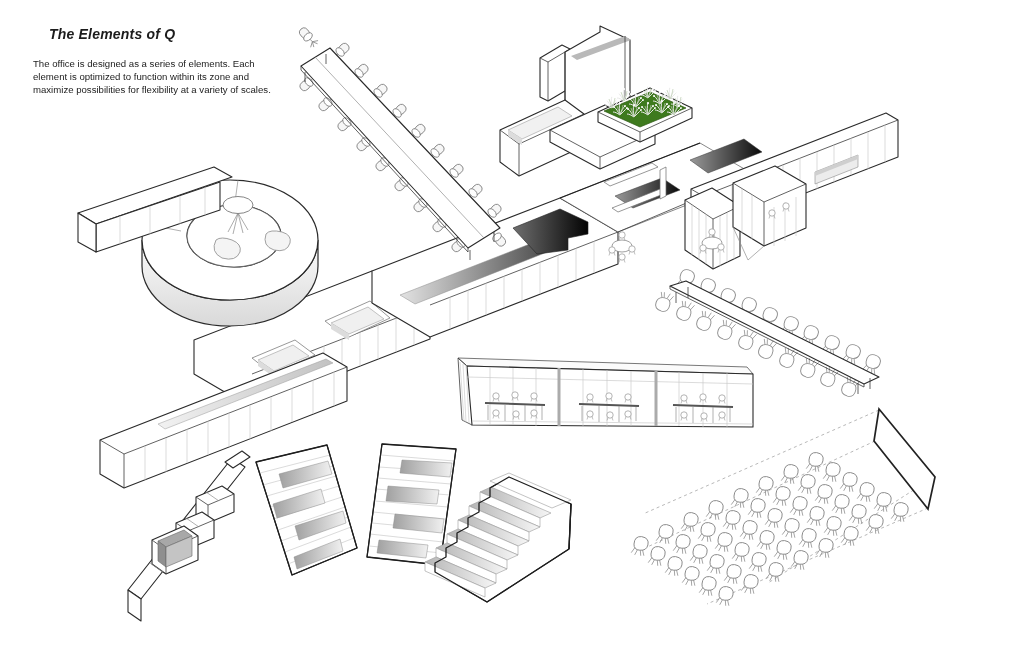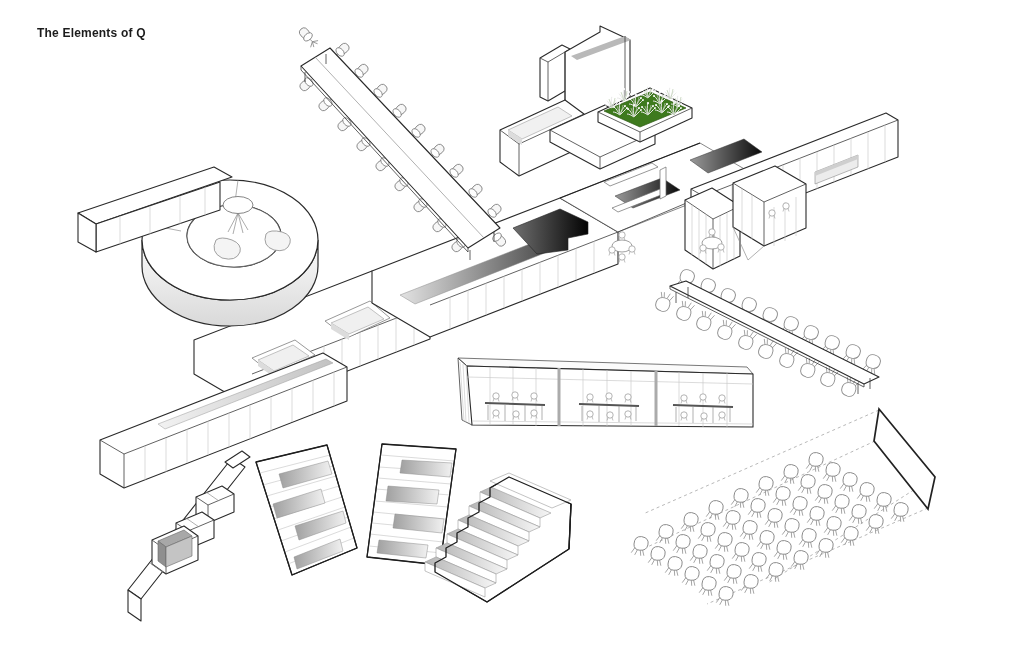--- a/index.html
+++ b/index.html
@@ -1,35 +1,36 @@
 <!DOCTYPE html>
 <html><head>
 <meta charset="utf-8">
 <style>
   html,body{margin:0;padding:0;background:#ffffff;}
   .stage{position:relative;width:1024px;height:663px;background:#fff;overflow:hidden;
          font-family:"Liberation Sans", sans-serif;}
   .intro{position:absolute;left:33px;top:26px;width:250px;color:#1c1c1c;}
-  .intro h1{font-size:12px;font-weight:bold;letter-spacing:.2px;margin:0 0 16px 4px;}
+  .intro h1{font-size:14px;font-weight:bold;letter-spacing:.2px;margin:0 0 16px 16px;font-style:italic;}
   .intro p{font-size:9.6px;line-height:1.34;margin:0 0 12px 0;color:#222;}
   .ln{stroke:#1e1e1e;stroke-width:1.3;fill:none;stroke-linejoin:round;}
   .ln2{stroke:#3a3a3a;stroke-width:.8;fill:none;}
   .th{stroke:#c7c7c7;stroke-width:.65;fill:none;}
   .md{stroke:#8f8f8f;stroke-width:.7;fill:none;}
   .wf{fill:#fff;stroke:#2a2a2a;stroke-width:1.1;stroke-linejoin:round;}
   .wf2{fill:#fff;stroke:#6b6b6b;stroke-width:.7;}
   .dash{stroke:#9a9a9a;stroke-width:.7;fill:none;stroke-dasharray:3 3;}
 </style>
 </head>
 <body>
 
 <div class="stage">
 
   <div class="intro">
     <h1><span>The Elements of Q</span></h1>
+    <p>The office is designed as a series of elements. Each element is optimized to function within its zone and maximize possibilities for flexibility at a variety of scales.</p>
   </div>
 
   <svg width="1024" height="663" viewBox="0 0 1024 663">
     <defs>
       <linearGradient id="gBand1" x1="0" y1="0" x2="1" y2="0">
           <stop offset="0" stop-color="#f2f2f2"></stop>
           <stop offset="1" stop-color="#c2c2c2"></stop>
         </linearGradient>
       <linearGradient id="gBand3" x1="0" y1="0" x2="1" y2="0">
           <stop offset="0" stop-color="#e3e3e3"></stop>

